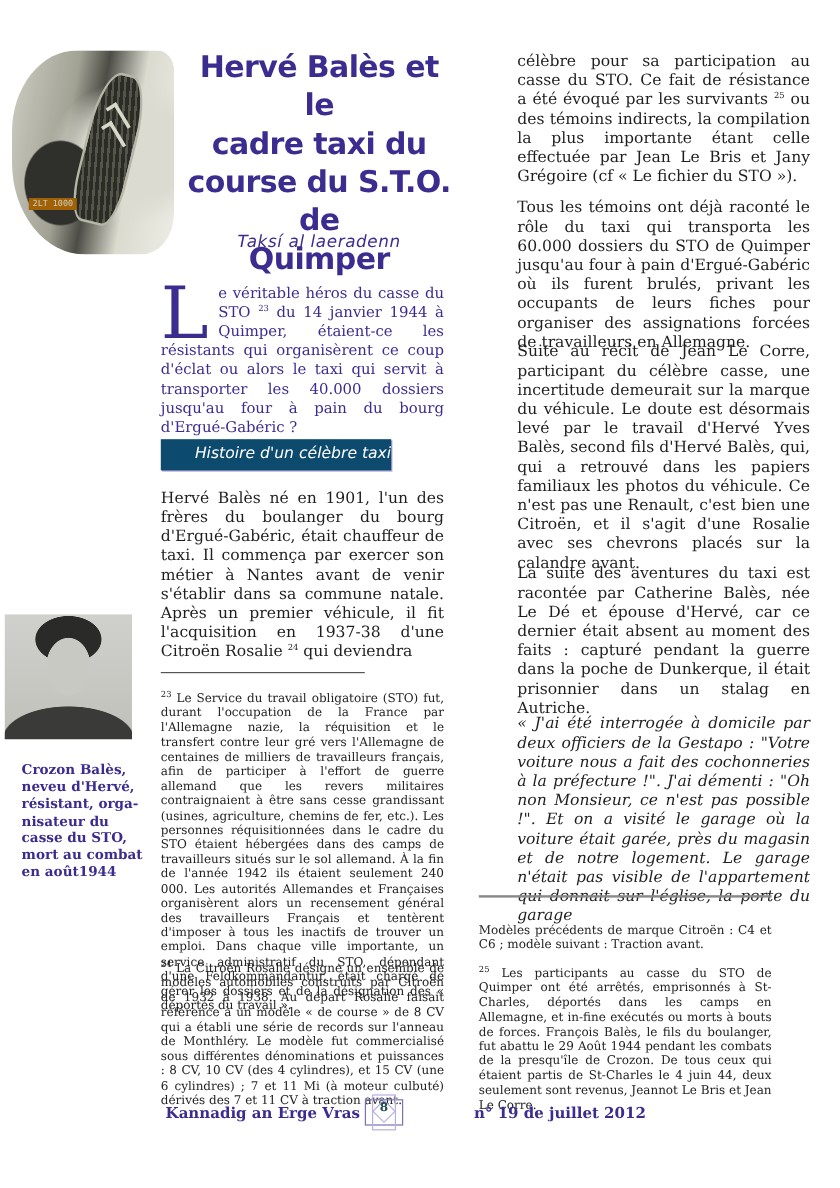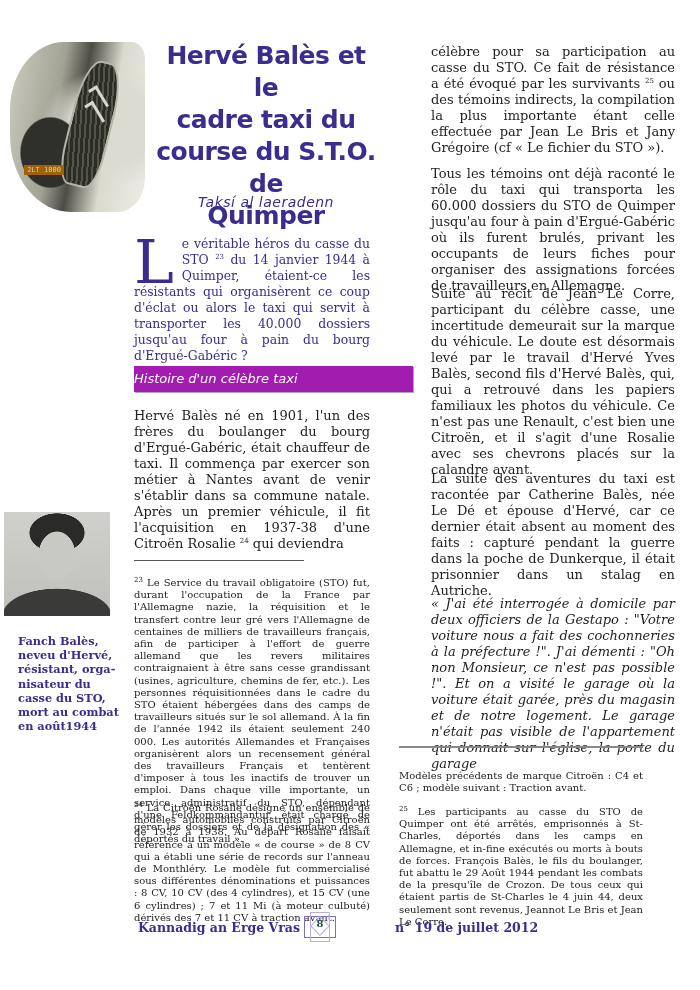--- a/index.html
+++ b/index.html
@@ -56,24 +56,24 @@
       text-align: justify;
     }
     .dropcap {
       float: left; font-size: 60px; line-height: 44px; margin: 4px 8px 0 0;
       color: #3a2d8f; font-family: "DejaVu Serif", serif;
     }
     sup { font-size: 7px; vertical-align: super; line-height: 0; }
 
     
     .banner {
-      left: 134px; top: 366px; width: 279px; height: 26px;
-      background: #a21caf; color: #ffffff;
+      left: 134px; top: 366px; width: 192px; height: 26px;
+      background: #0c4a6e; color: #ffffff;
       font-family: "DejaVu Sans", sans-serif; font-style: italic;
-      font-size: 13px; line-height: 26px; text-align: left;
+      font-size: 13px; line-height: 26px; text-align: right;
       box-shadow: 1px 1px 0 #aaa3d6;
     }
 
     
     .body {
       font-size: 13px; line-height: 16px; text-align: justify; color: #1e1e1e;
     }
     .col-left-body { left: 134px; top: 408px; width: 236px; }
     .col-right { left: 399px; width: 244px; margin-left: 32px; }
 
@@ -148,21 +148,21 @@
 
 <div class="abs footnote" style="left:134px; top:577px; width:236px;">
   <sup>23</sup><span> Le Service du travail obligatoire (STO) fut, durant l'occupation de la France par l'Allemagne nazie, la réquisition et le transfert contre leur gré vers l'Allemagne de centaines de milliers de travailleurs français, afin de participer à l'effort de guerre allemand que les revers militaires contraignaient à être sans cesse grandissant (usines, agriculture, chemins de fer, etc.). Les personnes réquisitionnées dans le cadre du STO étaient hébergées dans des camps de travailleurs situés sur le sol allemand. À la fin de l'année 1942 ils étaient seulement 240 000. Les autorités Allemandes et Françaises organisèrent alors un recensement général des travailleurs Français et tentèrent d'imposer à tous les inactifs de trouver un emploi. Dans chaque ville importante, un service administratif du STO, dépendant d'une Feldkommandantur, était chargé de gérer les dossiers et de la désignation des « déportés du travail ».</span>
 </div>
 <div class="abs footnote" style="left:134px; top:802px; width:236px;">
   <sup>24</sup><span> La Citroën Rosalie désigne un ensemble de modèles automobiles construits par Citroën de 1932 à 1938. Au départ Rosalie faisait référence à un modèle « de course » de 8 CV qui a établi une série de records sur l'anneau de Monthléry. Le modèle fut commercialisé sous différentes dénominations et puissances : 8 CV, 10 CV (des 4 cylindres), et 15 CV (une 6 cylindres) ; 7 et 11 Mi (à moteur culbuté) dérivés des 7 et 11 CV à traction avant.</span>
 </div>
 
 <div class="abs portrait"></div>
 <div class="abs caption">
-  <div>Fanch Balès,</div>
+  <div>Crozon Balès,</div>
   <div>neveu d'Hervé,</div>
   <div>résistant, orga-</div>
   <div>nisateur du</div>
   <div>casse du STO,</div>
   <div>mort au combat</div>
   <div>en août1944</div>
 </div>
 
 <div class="abs body col-right" style="top:44px;">
   <span>célèbre pour sa participation au casse du STO. Ce fait de résistance a été évoqué par les survivants </span><sup>25</sup><span> ou des témoins indirects, la compilation la plus importante étant celle effectuée par Jean Le Bris et Jany Grégoire (cf « Le fichier du STO »).</span>

